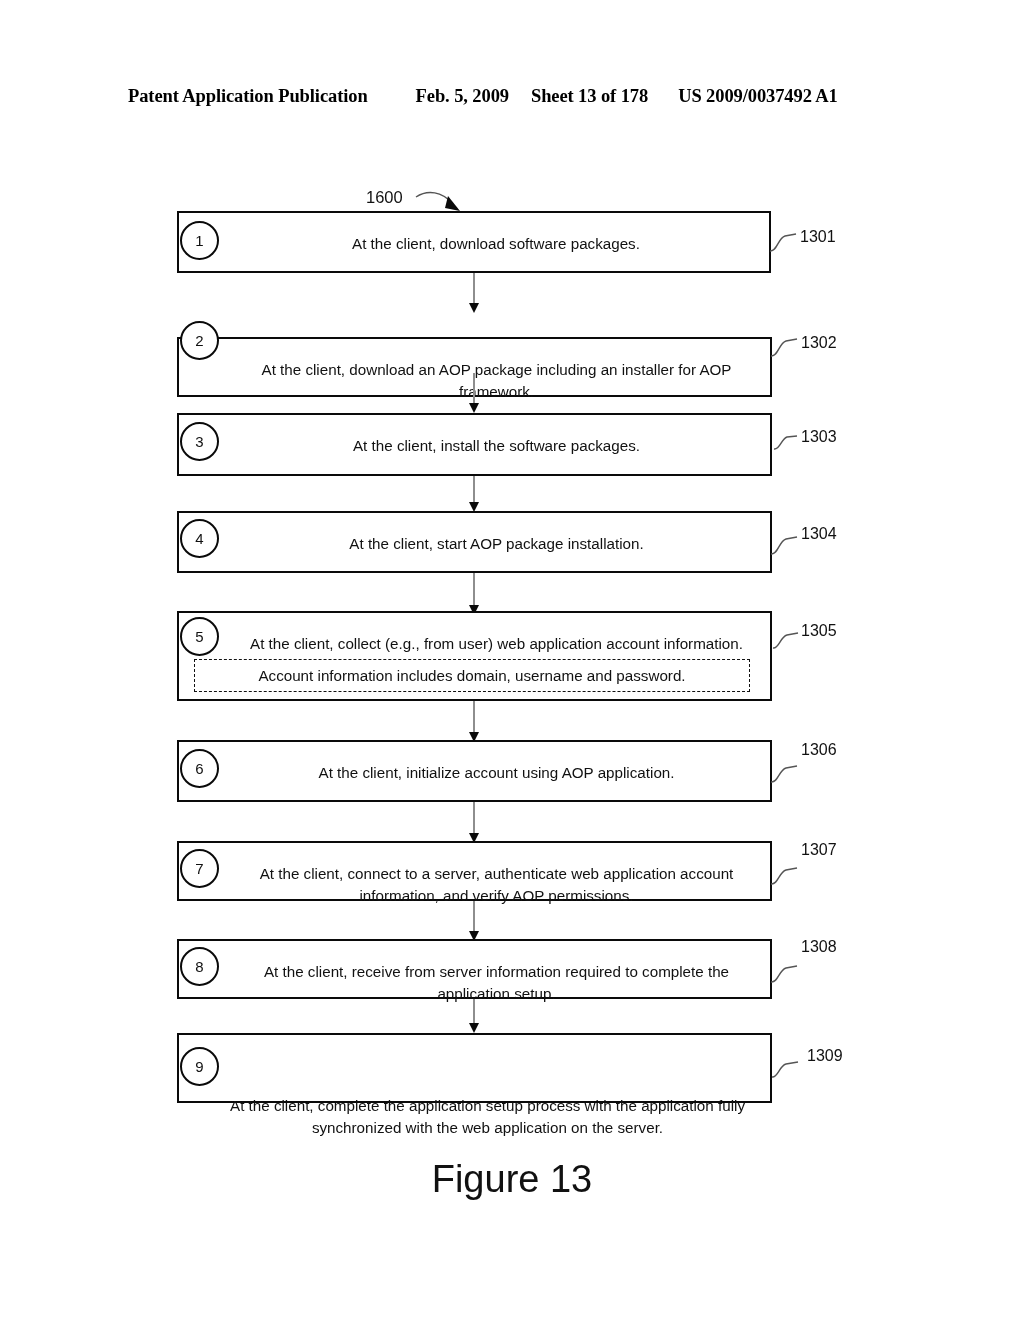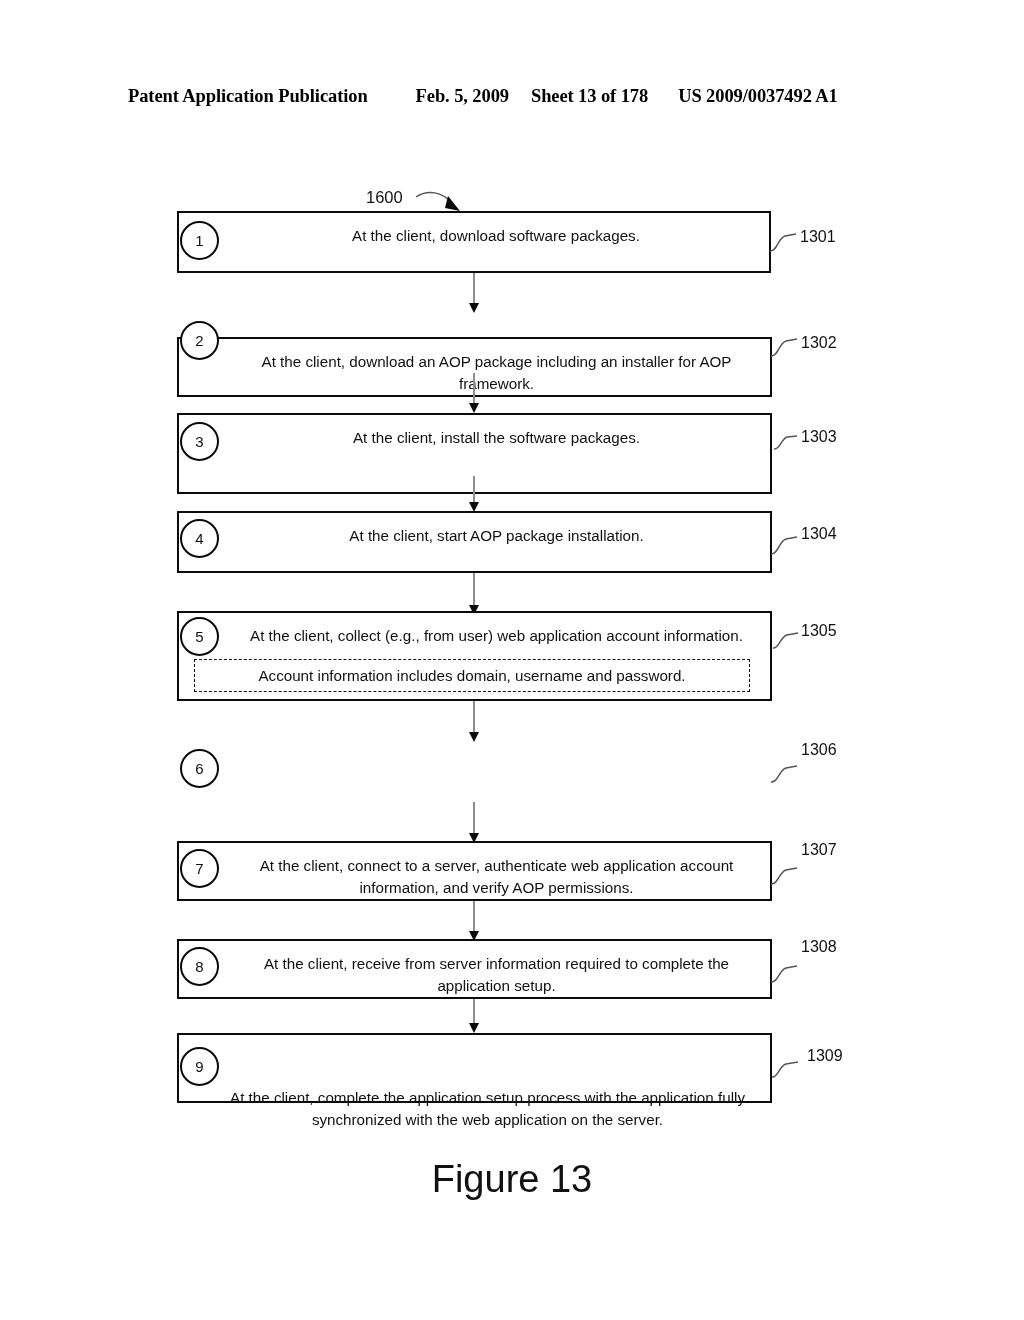--- a/index.html
+++ b/index.html
@@ -49,21 +49,21 @@
   .flow-box {
     position: absolute;
     box-sizing: border-box;
     border: 2.2px solid #0a0a0a;
     background: #ffffff;
   }
   .flow-text {
     position: absolute;
     left: 58px;
     right: 14px;
-    top: 12px;
+    top: 20px;
     text-align: center;
     font-size: 15.2px;
     line-height: 21.5px;
     color: #111111;
   }
   .step-circle {
     position: absolute;
     box-sizing: border-box;
     width: 39px;
     height: 39px;
@@ -184,21 +184,21 @@
     <span>2</span>
   </div>
   <svg class="ref-leader" style="left:770px; top:336px;" width="30" height="26" viewBox="0 0 30 26">
     <path d="M1,20 C8,21 9,7 16,5 L27,3" fill="none" stroke="#555555" stroke-width="1.4"></path>
   </svg>
   <div class="ref-num" style="left:801px; top:334px;">1302</div>
 
   <div class="connector" style="left:473px; top:373px; height:32px;"></div>
   <div class="arrowhead" style="left:469px; top:403px;"></div>
 
-  <div class="flow-box" style="left:177px; top:413px; width:595px; height:81px;">
+  <div class="flow-box" style="left:177px; top:413px; width:595px; height:63px;">
     <div class="flow-text">At the client, install the software packages.</div>
   </div>
   <div class="step-circle" style="left:180px; top:422px;">
     <span>3</span>
   </div>
   <svg class="ref-leader" style="left:773px; top:433px;" width="26" height="22" viewBox="0 0 26 22">
     <path d="M1,16 C7,17 8,6 14,4 L24,3" fill="none" stroke="#555555" stroke-width="1.4"></path>
   </svg>
   <div class="ref-num" style="left:801px; top:428px;">1303</div>
 
@@ -229,20 +229,23 @@
     <span>Account information includes domain, username and password.</span>
   </div>
   <svg class="ref-leader" style="left:772px; top:630px;" width="28" height="24" viewBox="0 0 28 24">
     <path d="M1,18 C7,19 8,7 15,5 L26,3" fill="none" stroke="#555555" stroke-width="1.4"></path>
   </svg>
   <div class="ref-num" style="left:801px; top:622px;">1305</div>
 
   <div class="connector" style="left:473px; top:701px; height:33px;"></div>
   <div class="arrowhead" style="left:469px; top:732px;"></div>
 
+  <div class="flow-box" style="left:177px; top:740px; width:595px; height:62px;">
+    <div class="flow-text">At the client, initialize account using AOP application.</div>
+  </div>
   <div class="step-circle" style="left:180px; top:749px;">
     <span>6</span>
   </div>
   <svg class="ref-leader" style="left:770px; top:761px;" width="30" height="26" viewBox="0 0 30 26">
     <path d="M1,21 C8,22 9,9 16,7 L27,5" fill="none" stroke="#555555" stroke-width="1.4"></path>
   </svg>
   <div class="ref-num" style="left:801px; top:741px;">1306</div>
 
   <div class="connector" style="left:473px; top:802px; height:33px;"></div>
   <div class="arrowhead" style="left:469px; top:833px;"></div>

